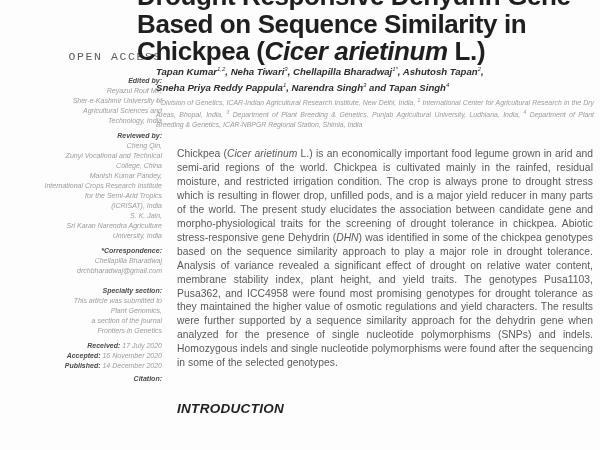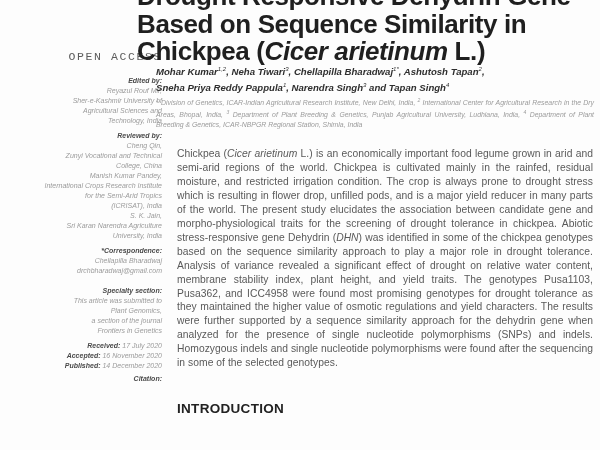--- a/index.html
+++ b/index.html
@@ -46,21 +46,21 @@
     font-size:10.3px;line-height:13.95px;color:#595959;
     text-align:justify;letter-spacing:0.05px;
   }
   .abstract .it{font-style:italic;}
   .keywords{
     position:absolute;left:177px;top:379px;width:416px;
     font-size:7.3px;font-weight:bold;color:#3f3f3f;letter-spacing:0.1px;
   }
   .intro-h{
     position:absolute;left:177px;top:401px;
-    font-size:13.5px;font-weight:bold;color:#222;letter-spacing:0.3px;
+    font-size:13.5px;font-weight:bold;color:#222;letter-spacing:0.3px;font-style:italic;
   }
   .intro-p{
     position:absolute;left:177px;top:423px;width:416px;
     font-family:"Liberation Serif",serif;
     font-size:10.6px;line-height:11.8px;color:#373737;text-align:justify;
   }
 </style>
 </head>
 <body>
 
@@ -104,21 +104,21 @@
     <div class="sb-label mt3">Citation:</div>
   </div>
 
   <div class="title">
     <div>Drought Responsive Dehydrin Gene</div>
     <div>Based on Sequence Similarity in</div>
     <div><span>Chickpea (</span><span class="it">Cicer arietinum</span><span> L.)</span></div>
   </div>
 
   <div class="authors">
-    <div><span>Mohar Kumar</span><sup>1,2</sup><span>, </span><span>Neha Tiwari</span><sup>3</sup><span>, </span><span>Chellapilla Bharadwaj</span><sup>1*</sup><span>, </span><span>Ashutosh Tapan</span><sup>2</sup><span>,</span></div>
+    <div><span>Tapan Kumar</span><sup>1,2</sup><span>, </span><span>Neha Tiwari</span><sup>3</sup><span>, </span><span>Chellapilla Bharadwaj</span><sup>1*</sup><span>, </span><span>Ashutosh Tapan</span><sup>2</sup><span>,</span></div>
     <div><span>Sneha Priya Reddy Pappula</span><sup>1</sup><span>, </span><span>Narendra Singh</span><sup>3</sup><span> and </span><span>Tapan Singh</span><sup>4</sup></div>
   </div>
 
   <div class="affils"><sup>1</sup><span> Division of Genetics, ICAR-Indian Agricultural Research Institute, New Delhi, India, </span><sup>2</sup><span> International Center for Agricultural Research in the Dry Areas, Bhopal, India, </span><sup>3</sup><span> Department of Plant Breeding &amp; Genetics, Punjab Agricultural University, Ludhiana, India, </span><sup>4</sup><span> Department of Plant Breeding &amp; Genetics, ICAR-NBPGR Regional Station, Shimla, India</span></div>
 
   <div class="abstract"><span>Chickpea (</span><span class="it">Cicer arietinum</span><span> L.) is an economically important food legume grown in arid and semi-arid regions of the world. Chickpea is cultivated mainly in the rainfed, residual moisture, and restricted irrigation condition. The crop is always prone to drought stress which is resulting in flower drop, unfilled pods, and is a major yield reducer in many parts of the world. The present study elucidates the association between candidate gene and morpho-physiological traits for the screening of drought tolerance in chickpea. Abiotic stress-responsive gene Dehydrin (</span><span class="it">DHN</span><span>) was identified in some of the chickpea genotypes based on the sequence similarity approach to play a major role in drought tolerance. Analysis of variance revealed a significant effect of drought on relative water content, membrane stability index, plant height, and yield traits. The genotypes Pusa1103, Pusa362, and ICC4958 were found most promising genotypes for drought tolerance as they maintained the higher value of osmotic regulations and yield characters. The results were further supported by a sequence similarity approach for the dehydrin gene when analyzed for the presence of single nucleotide polymorphisms (SNPs) and indels. Homozygous indels and single nucleotide polymorphisms were found after the sequencing in some of the selected genotypes.</span></div>
 
 
   <div class="intro-h">INTRODUCTION</div>
 

